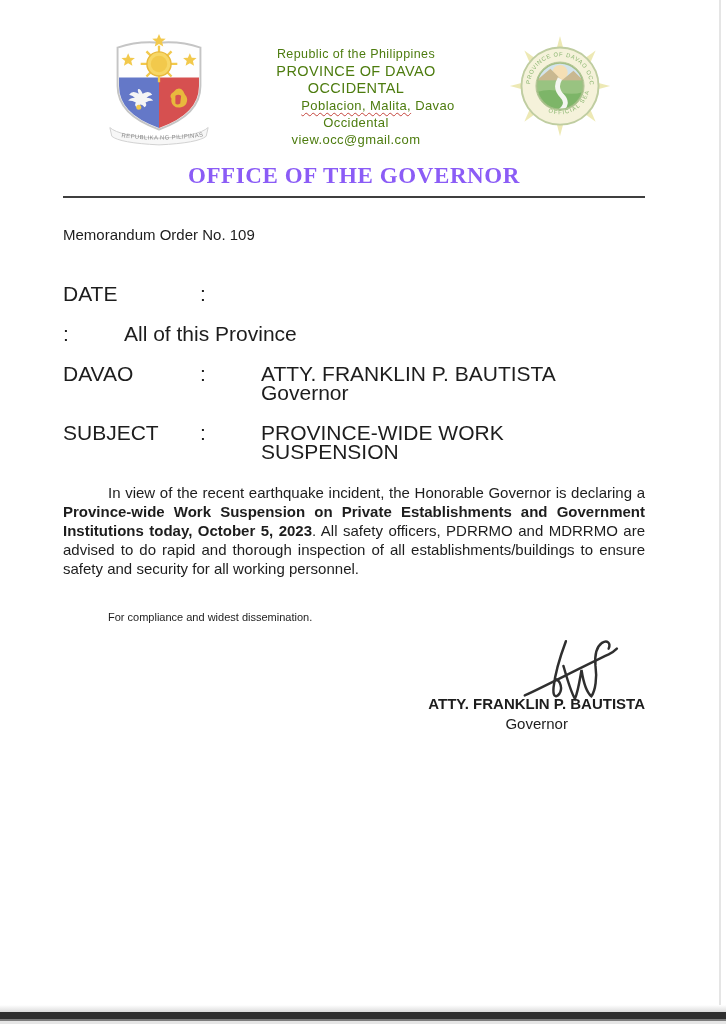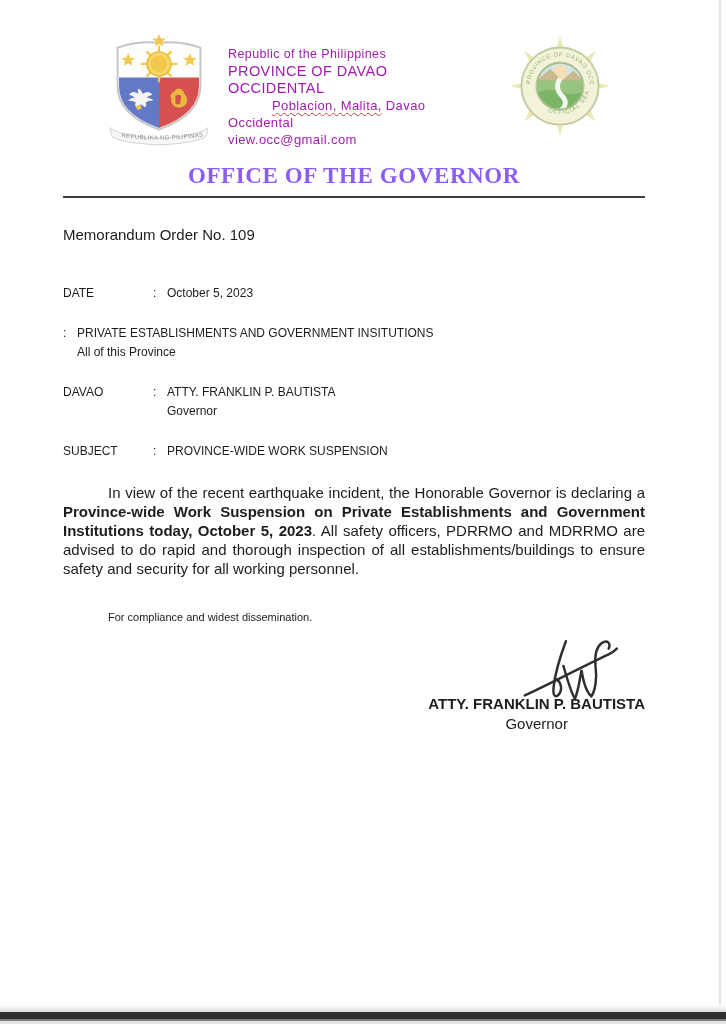--- a/index.html
+++ b/index.html
@@ -19,21 +19,22 @@
     padding-top: 30px;
     display: flex;
     justify-content: center;
     align-items: center;
     gap: 16px;
   }
   .seal-left { width: 106px; height: 114px; flex: none; }
   .seal-right { width: 120px; height: 106px; flex: none; }
   .lh-text {
     width: 256px;
-    color: #a21caf;
+    text-align: center;
+    color: #4d7c0f;
     letter-spacing: 0.4px;
     line-height: 17px;
     margin-top: 16px;
   }
   .lh-l1 { font-size: 12.5px; }
   .lh-l2 { font-size: 14.5px; }
   .lh-l3, .lh-l4 { font-size: 13px; }
   .misspelled {
     text-decoration: underline;
     text-decoration-style: wavy;
@@ -53,21 +54,21 @@
     font-weight: bold;
     font-size: 23px;
     letter-spacing: 0.6px;
     color: #8b5cf6;
   }
   .rule { height: 2px; background: #3f3f3f; margin-top: 7px; }
 
   .memo-no { margin-top: 28px; font-size: 15px; }
 
   .fields { margin-top: 41px; }
-  .frow { display: flex; margin-bottom: 21px; font-size: 12px; line-height: 19px; }
+  .frow { display: flex; margin-bottom: 21px; font-size: 21px; line-height: 19px; gap: 47px; }
   .flabel { width: 90px; flex: none; }
   .fcolon { width: 14px; flex: none; }
   .fvalue { flex: 1; }
 
   .body-p {
     margin: 22px 0 0 0;
     font-size: 15px;
     line-height: 19px;
     text-align: justify;
     text-indent: 45px;
@@ -192,29 +193,25 @@
     <div class="office-title">OFFICE OF THE GOVERNOR</div>
     <div class="rule"></div>
 
     <div class="memo-no">Memorandum Order No. 109</div>
 
     <div class="fields">
 
       <div class="frow">
         <div class="flabel">DATE</div>
         <div class="fcolon">:</div>
+      </div>
+
+      <div class="frow">
+        <div class="fcolon">:</div>
         <div class="fvalue">
-          <div>October 5, 2023</div>
-        </div>
-      </div>
-
-      <div class="frow">
-        <div class="fcolon">:</div>
-        <div class="fvalue">
-          <div>PRIVATE ESTABLISHMENTS AND GOVERNMENT INSITUTIONS</div>
           <div>All of this Province</div>
         </div>
       </div>
 
       <div class="frow">
         <div class="flabel">DAVAO</div>
         <div class="fcolon">:</div>
         <div class="fvalue">
           <div>ATTY. FRANKLIN P. BAUTISTA</div>
           <div>Governor</div>

